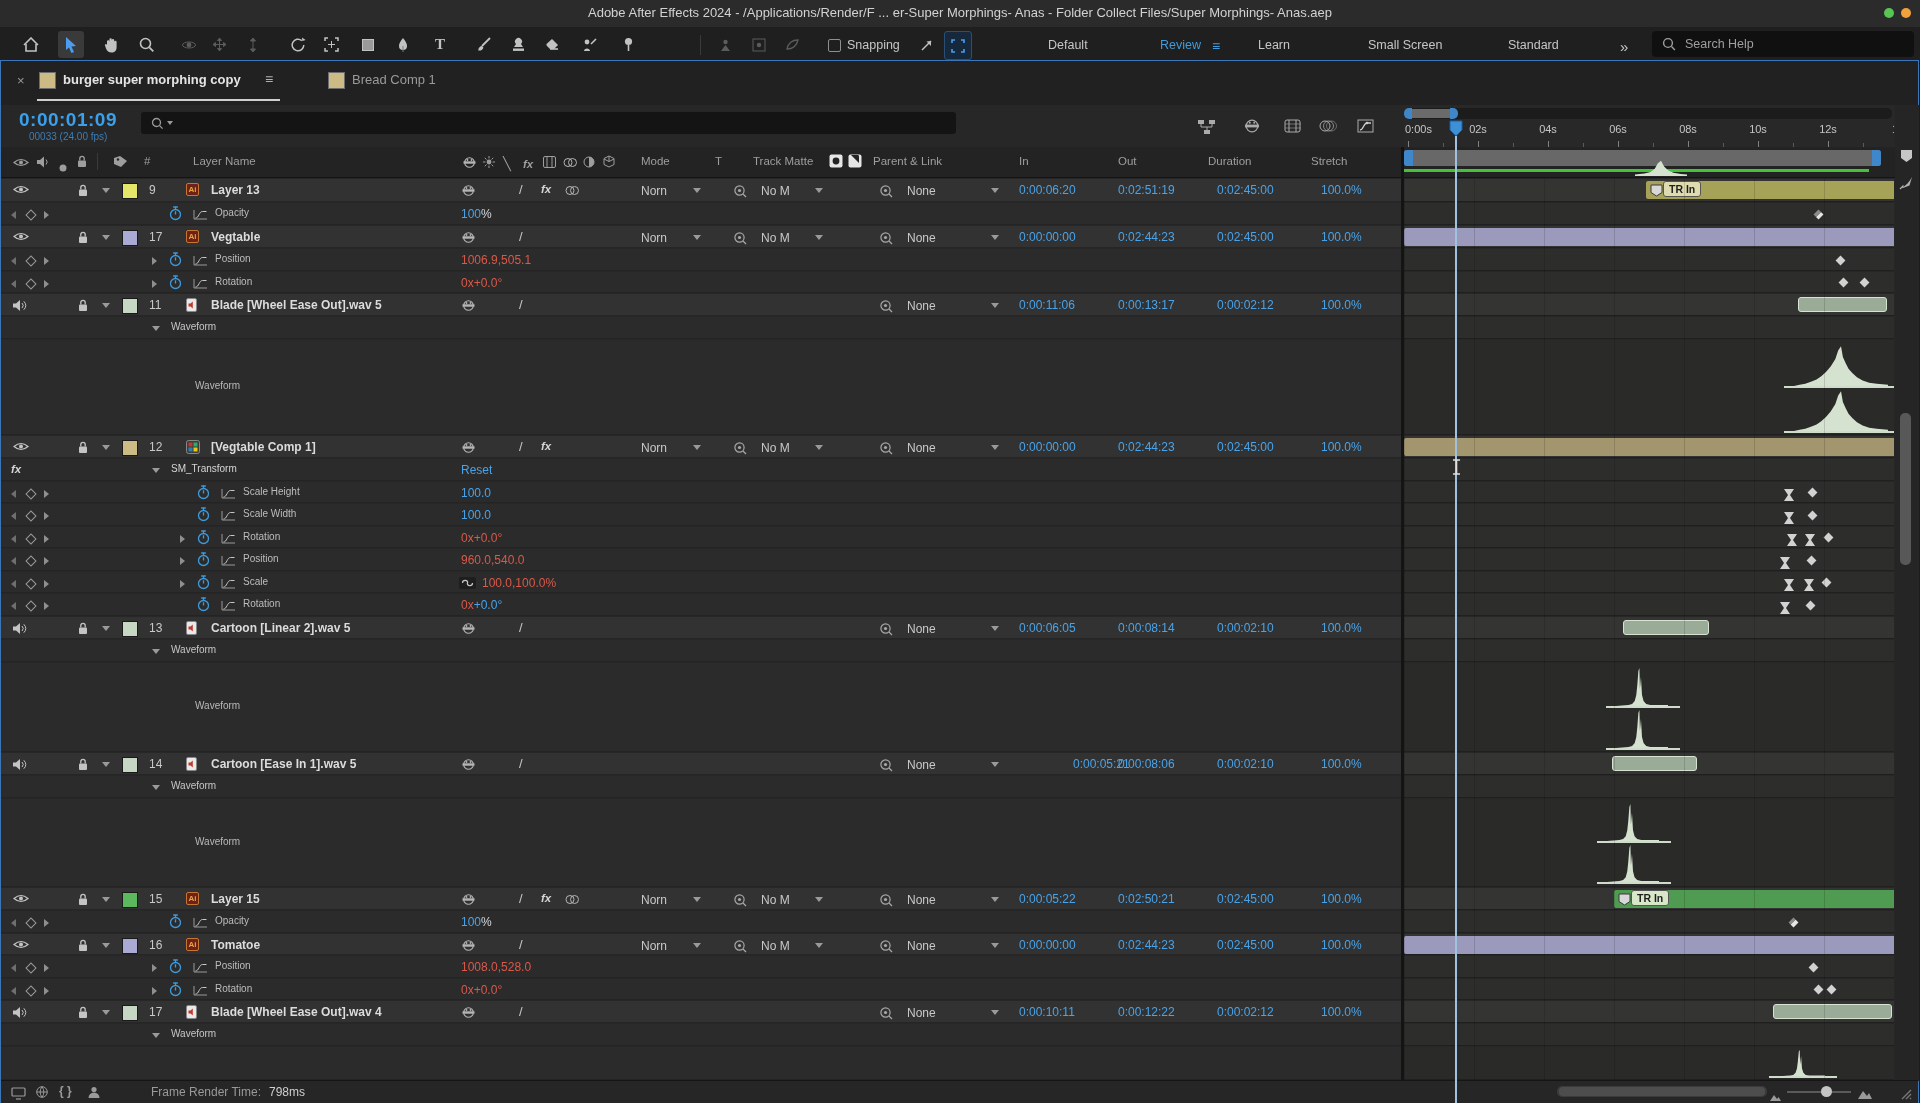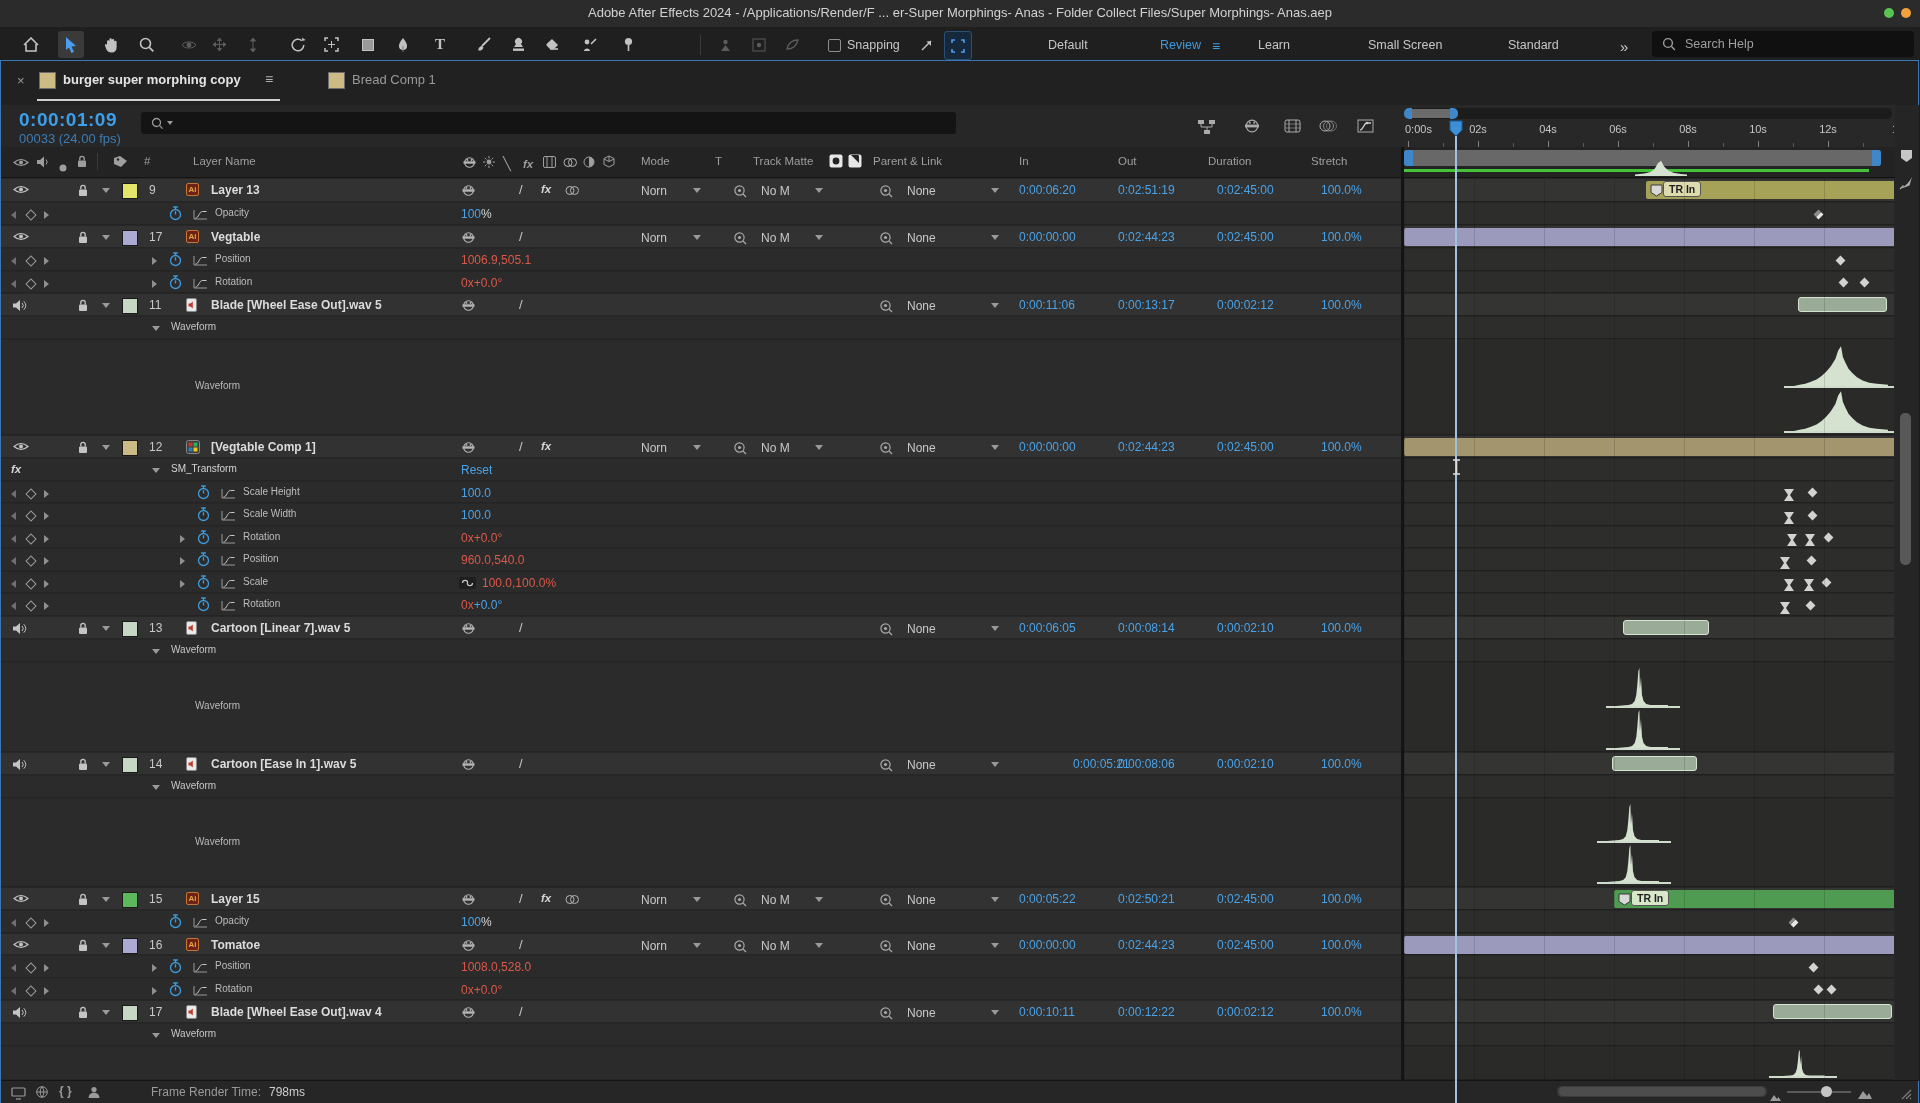--- a/index.html
+++ b/index.html
@@ -28,21 +28,21 @@
          border:1px solid #3c76b8;box-sizing:border-box;}
   .tabsrow{position:absolute;left:0;top:0;width:100%;height:44px;background:#212121;border-bottom:1px solid #161616;}
   .tab-close{position:absolute;left:16px;top:12px;color:#9a9a9a;font-size:13px;}
   .tabswatch{position:absolute;top:11px;width:15px;height:15px;background:#cdbb85;border:1px solid #6d6d6d;}
   .tablabel{font-size:13px;color:#e4e4e4;font-weight:bold;position:absolute;top:11px;}
   .tablabel.inactive{color:#9a9a9a;font-weight:normal;}
   .hamb{position:absolute;top:10px;color:#b0b0b0;font-size:14px;letter-spacing:0;}
   .tabuline{position:absolute;left:36px;top:38px;width:243px;height:2px;background:#cfcfcf;}
   .timebar{position:absolute;left:0;top:44px;width:100%;height:42px;background:#272727;border-bottom:1px solid #191919;}
   .tcode{position:absolute;left:18px;top:4px;font-size:19px;font-weight:bold;color:#3ba0ec;letter-spacing:.5px;}
-  .tframes{position:absolute;left:18px;top:26px;font-size:13px;color:#3d7db5;}
+  .tframes{position:absolute;left:28px;top:26px;font-size:10px;color:#3d7db5;}
   .searchfield{position:absolute;left:140px;top:7px;width:815px;height:22px;background:#141414;border-radius:3px;display:flex;align-items:center;padding-left:10px;box-sizing:border-box;}
   .panelicon{position:absolute;top:14px;color:#ababab;}
   .headrow{position:absolute;left:0;top:86px;width:100%;height:30px;background:#232323;border-bottom:1px solid #141414;}
   .hlabel{position:absolute;top:8px;font-size:11.5px;color:#9e9e9e;}
   .hicon{position:absolute;top:7px;}
   
   .rows{position:absolute;left:0;top:0;width:100%;height:100%;}
   .rl{position:absolute;left:0;width:1400px;box-sizing:border-box;}
   .rl.layer{background:#323232;border-bottom:1px solid #262626;}
   .rl.prop,.rl.fxgroup,.rl.wavlabel,.rl.wavearea{background:#2b2b2b;border-bottom:1px solid #242424;}
@@ -955,21 +955,21 @@
           </span>
           <i class="cvd ab" style="left:101px;top:9px"></i>
           <span class="ab swatch" style="left:121px;background:#c6d8c4"></span>
           <span class="ab num" style="left:148px">13</span>
           <span class="ab fic" style="left:185px;top:4px">
             <svg width="11" height="14">
               <rect x="0.5" y="0.5" width="10" height="13" rx="1.5" fill="#e9e9e9" stroke="#888"></rect>
               <path d="M2.5 5.5h2l2.3-2v7l-2.3-2h-2z" fill="#c03a2b"></path>
             </svg>
           </span>
-          <span class="ab lname" style="left:210px">Cartoon [Linear 7].wav 5</span>
+          <span class="ab lname" style="left:210px">Cartoon [Linear 2].wav 5</span>
           <span class="ab fic" style="left:461px;top:6px">
             <svg width="13" height="11">
               <circle cx="6.5" cy="5.5" r="4.8" fill="none" stroke="#b5b5b5" stroke-width="1.1"></circle>
               <rect x="0.5" y="4.3" width="12" height="2.4" fill="#b5b5b5"></rect>
               <circle cx="4.5" cy="3" r="0.9" fill="#b5b5b5"></circle>
               <circle cx="8.5" cy="3" r="0.9" fill="#b5b5b5"></circle>
             </svg>
           </span>
           <span class="ab slash" style="left:518px">/</span>
           <span class="ab fic" style="left:878px;top:5px">

